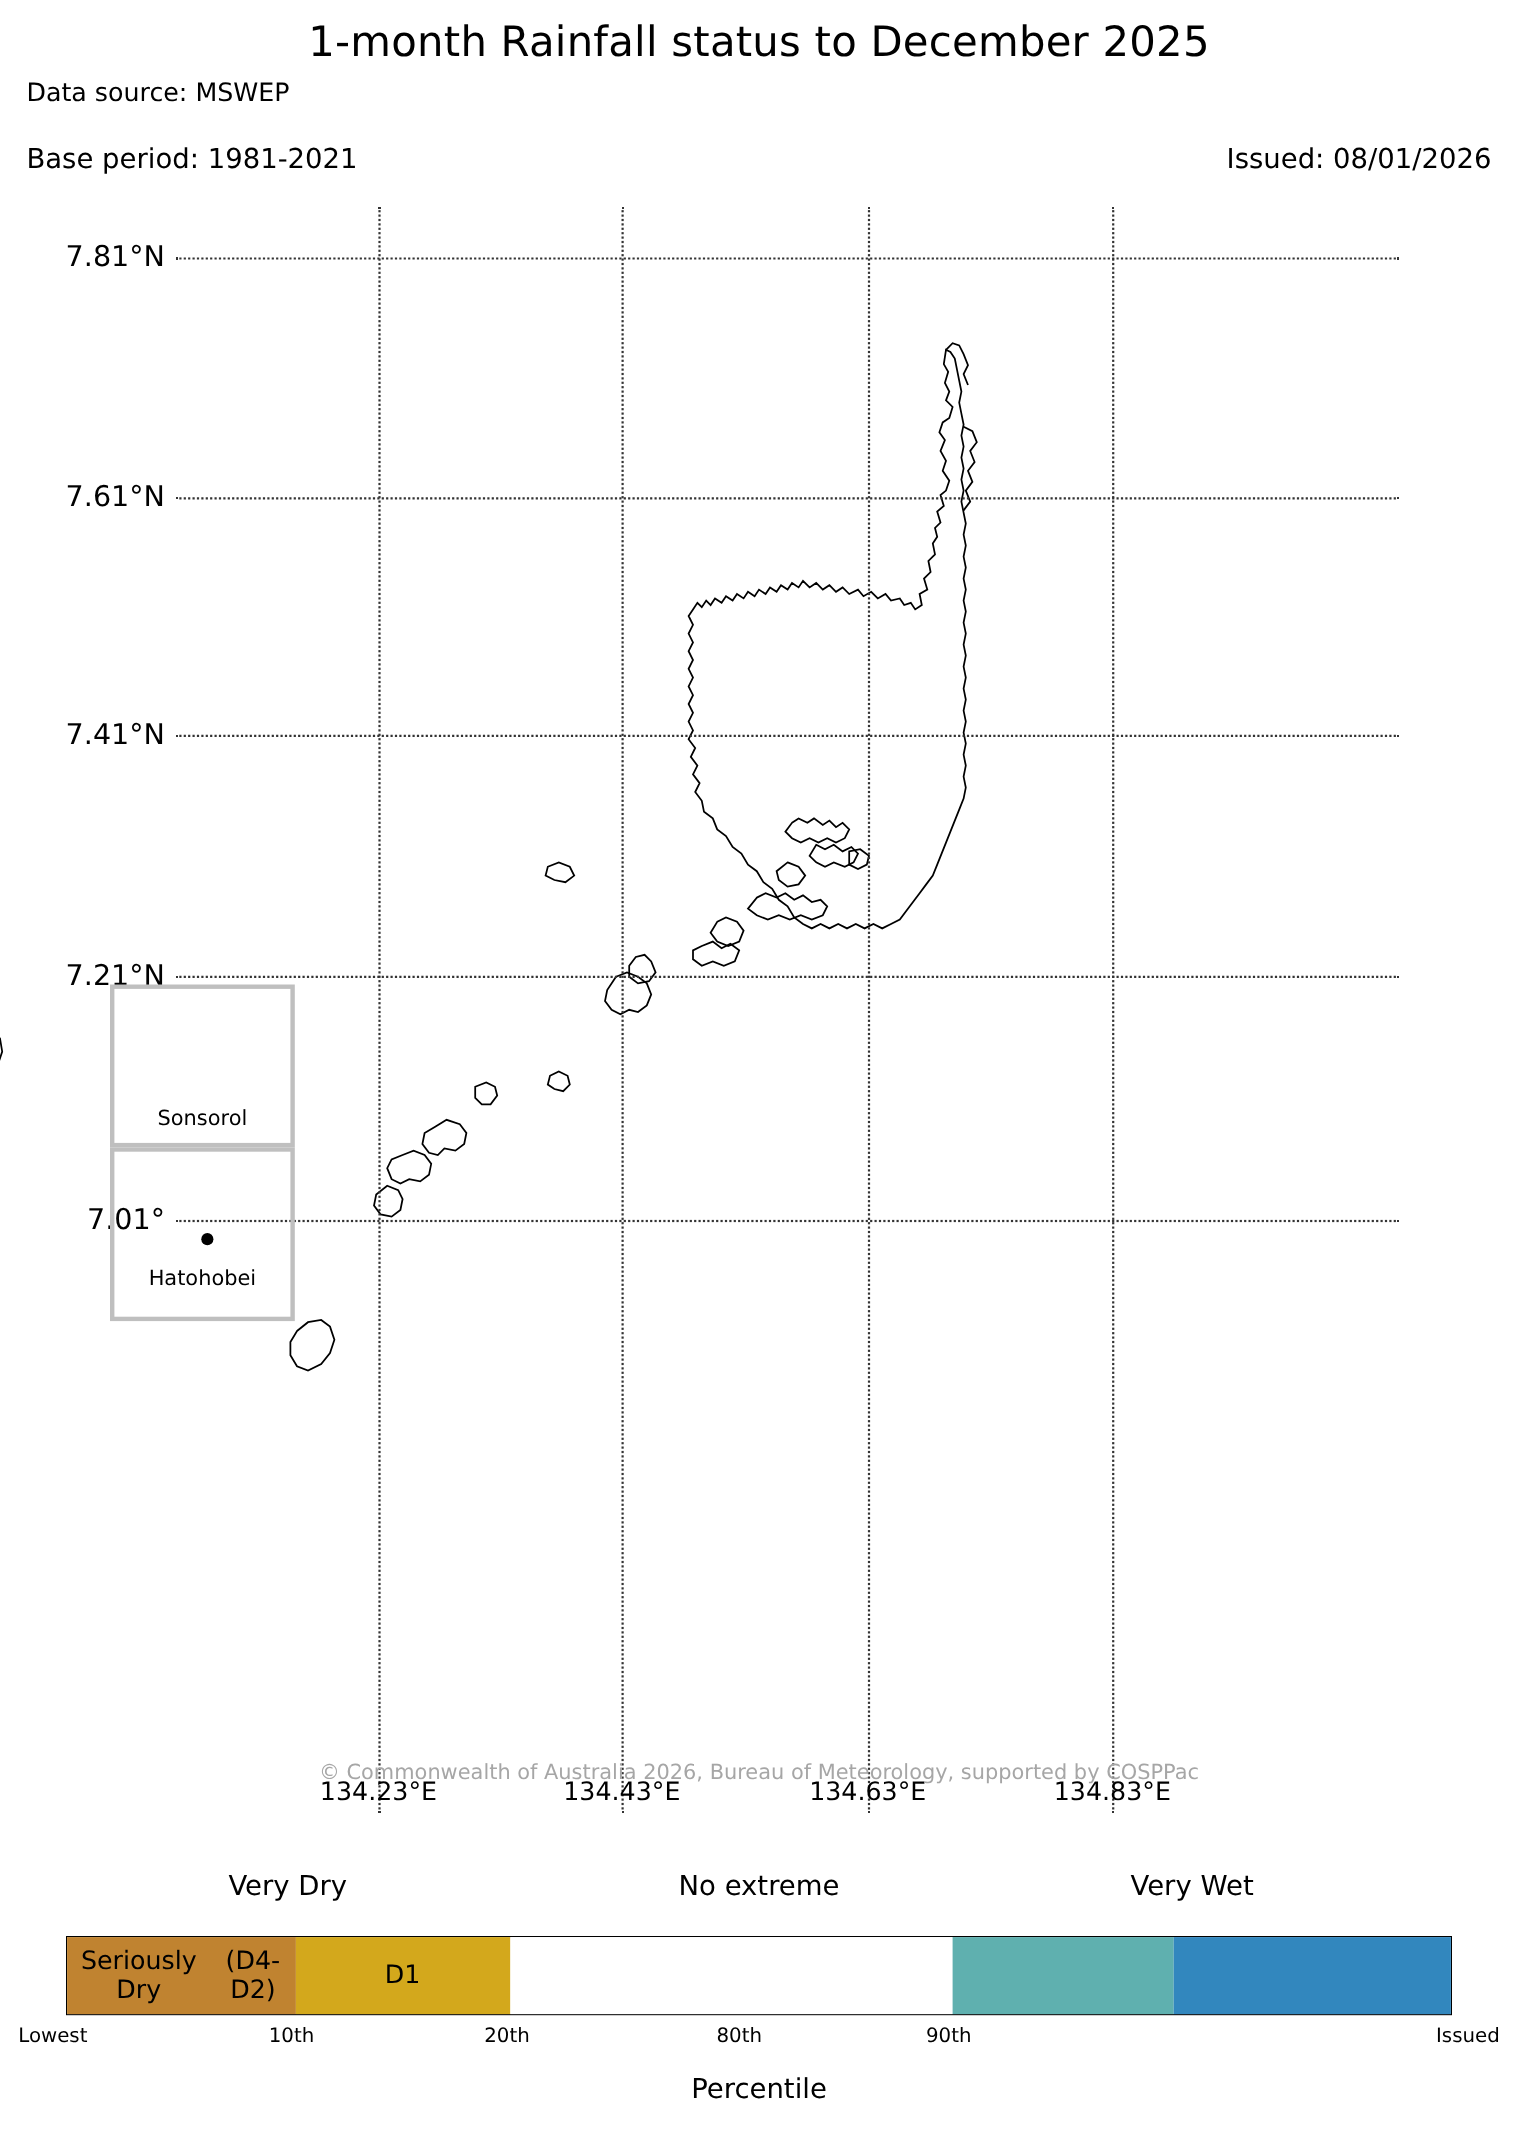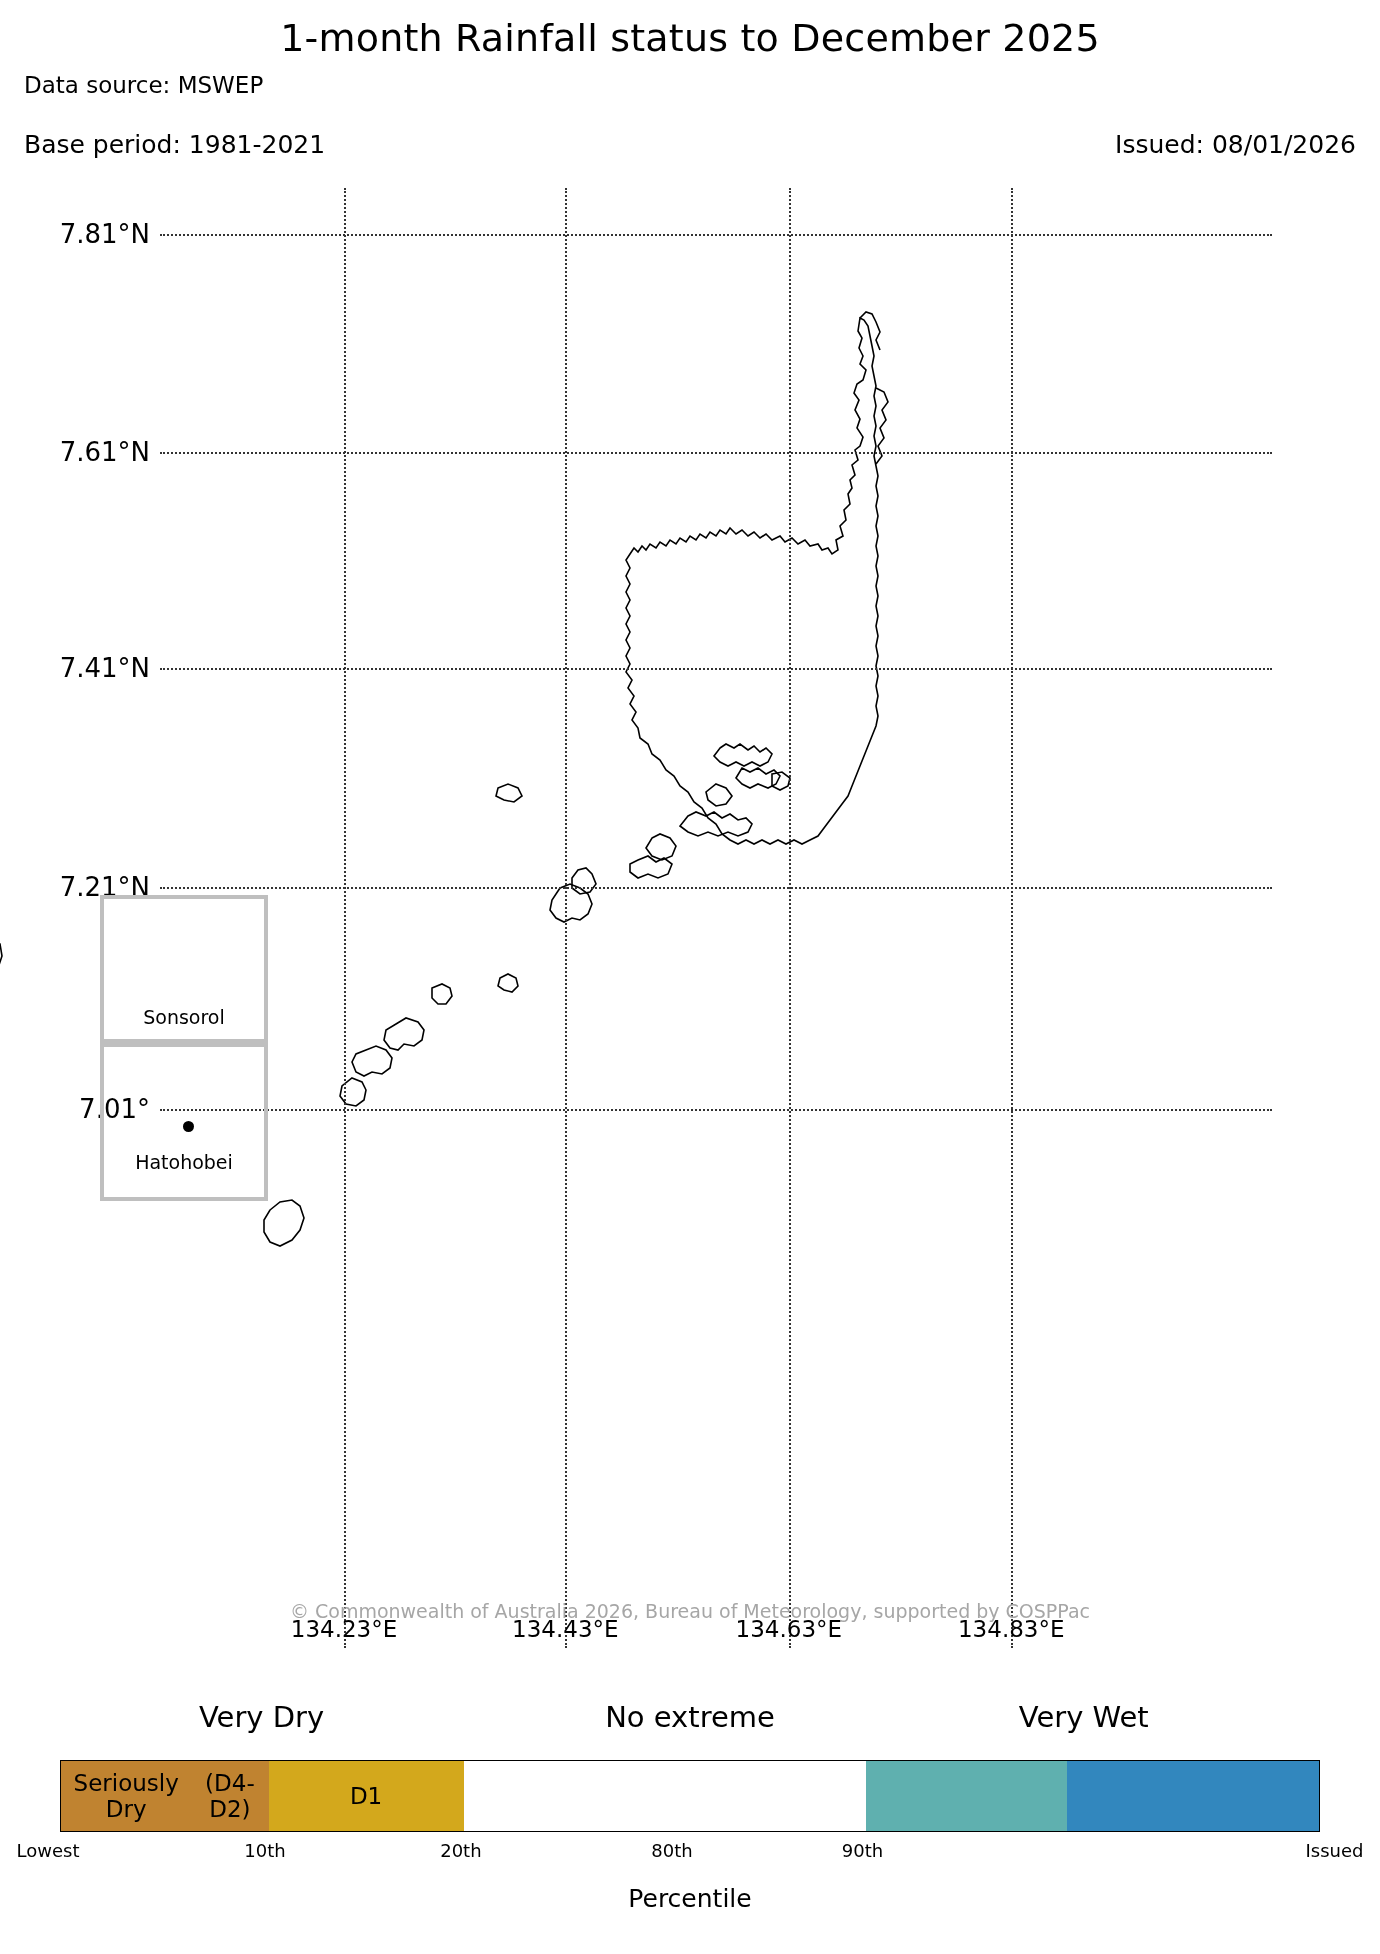--- a/index.html
+++ b/index.html
@@ -114,21 +114,21 @@
   
   .legend-captions {
     position: absolute;
     left: 60px;
     top: 1700px;
     width: 1260px;
     height: 34px;
   }
   .legend-caption {
     position: absolute;
-    font-size: 29px;
+    font-size: 25px;
     transform: translateX(-50%);
     white-space: nowrap;
   }
   #legend-bar {
     position: absolute;
     left: 60px;
     top: 1760px;
     width: 1260px;
     height: 72px;
     display: flex;

